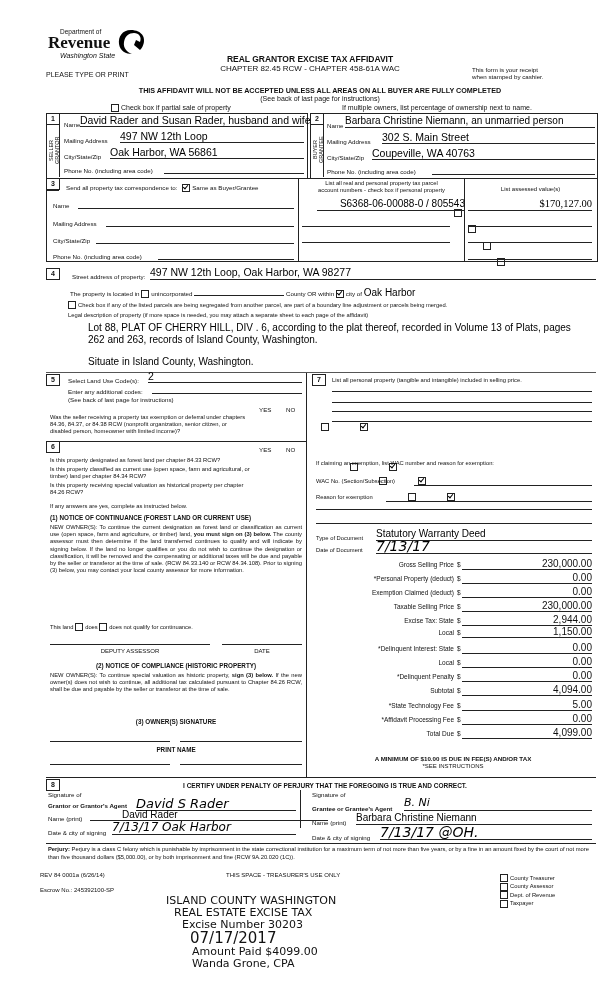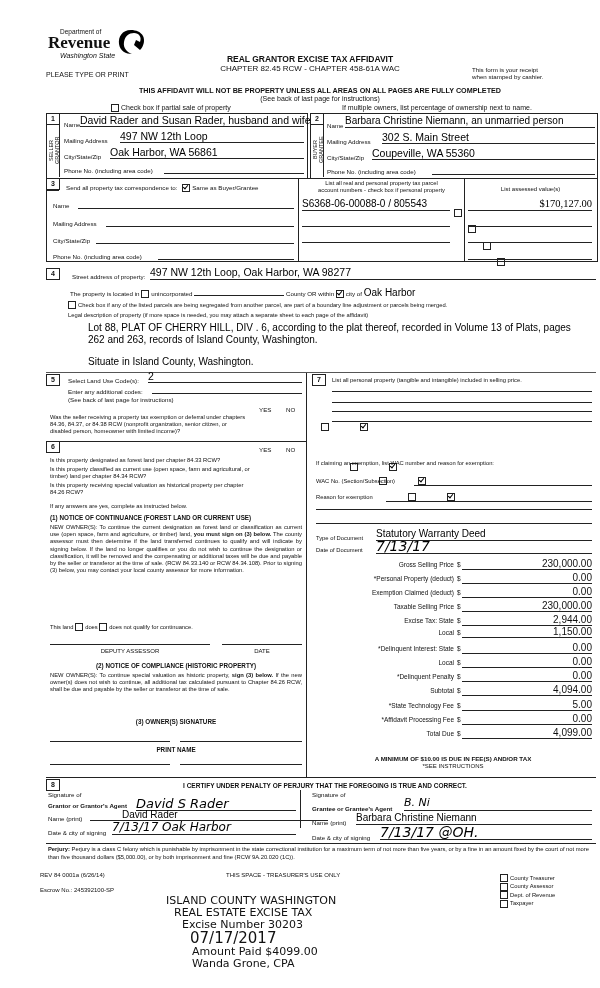--- a/index.html
+++ b/index.html
@@ -42,21 +42,21 @@
 <div class="abs sm" style="left:46px;top:71px;">PLEASE TYPE OR PRINT</div>
 
 <div class="abs center" style="left:200px;top:54px;width:220px;">
   <div class="bold" style="font-size:8.5px;">REAL GRANTOR EXCISE TAX AFFIDAVIT</div>
   <div style="font-size:8px;">CHAPTER 82.45 RCW - CHAPTER 458-61A WAC</div>
 </div>
 <div class="abs tiny" style="left:472px;top:66px;">
   <div>This form is your receipt</div>
   <div>when stamped by cashier.</div>
 </div>
-<div class="abs bold center" style="left:40px;top:86px;width:560px;font-size:7.2px;">THIS AFFIDAVIT WILL NOT BE PROPERTY UNLESS ALL AREAS ON ALL PAGES ARE FULLY COMPLETED</div>
+<div class="abs bold center" style="left:40px;top:86px;width:560px;font-size:7.2px;">THIS AFFIDAVIT WILL NOT BE ACCEPTED UNLESS ALL AREAS ON ALL BUYER ARE FULLY COMPLETED</div>
 <div class="abs center sm" style="left:40px;top:95px;width:560px;">(See back of last page for instructions)</div>
 <div class="abs sm" style="left:111px;top:104px;">
   <span class="cb"></span><span>Check box if partial sale of property</span>
 </div>
 <div class="abs sm" style="left:342px;top:104px;">If multiple owners, list percentage of ownership next to name.</div>
 
 
 <div class="box" style="left:46px;top:113px;width:260px;height:64px;"></div>
 <div class="box" style="left:310px;top:113px;width:286px;height:64px;"></div>
 <div class="num" style="left:46px;top:113px;">1</div>
@@ -75,21 +75,21 @@
 <div class="line fill" style="left:110px;top:146px;width:194px;height:12px;">Oak Harbor, WA 56861</div>
 <div class="abs tiny" style="left:64px;top:167px;">Phone No. (including area code)</div>
 <div class="line fill" style="left:164px;top:163px;width:140px;height:10px;"></div>
 
 
 <div class="abs tiny" style="left:327px;top:122px;">Name</div>
 <div class="line fill" style="left:345px;top:115px;width:250px;height:12px;white-space:nowrap;font-size:10px;">Barbara Christine Niemann, an unmarried person</div>
 <div class="abs tiny" style="left:327px;top:138px;">Mailing Address</div>
 <div class="line fill" style="left:382px;top:131px;width:213px;height:12px;">302 S. Main Street</div>
 <div class="abs tiny" style="left:327px;top:154px;">City/State/Zip</div>
-<div class="line fill" style="left:372px;top:147px;width:223px;height:12px;">Coupeville, WA 55360</div>
+<div class="line fill" style="left:372px;top:147px;width:223px;height:12px;">Coupeville, WA 40763</div>
 <div class="abs tiny" style="left:327px;top:168px;">Phone No. (including area code)</div>
 <div class="line fill" style="left:432px;top:164px;width:163px;height:10px;"></div>
 
 
 <div class="box" style="left:46px;top:178px;width:550px;height:82px;"></div>
 <div class="num" style="left:46px;top:178px;">3</div>
 <div class="abs" style="left:59px;top:178px;height:12px;border-left:1px solid #222;"></div>
 <div class="abs" style="left:46px;top:190px;width:13px;border-bottom:1px solid #222;"></div>
 <div class="abs" style="left:298px;top:178px;height:84px;border-left:1px solid #222;"></div>
 <div class="abs" style="left:464px;top:178px;height:84px;border-left:1px solid #222;"></div>
@@ -106,21 +106,21 @@
 <div class="abs tiny" style="left:53px;top:202px;">Name</div>
 <div class="line" style="left:78px;top:200px;width:216px;height:8px;"></div>
 <div class="abs tiny" style="left:53px;top:220px;">Mailing Address</div>
 <div class="line" style="left:106px;top:218px;width:188px;height:8px;"></div>
 <div class="abs tiny" style="left:53px;top:237px;">City/State/Zip</div>
 <div class="line" style="left:96px;top:235px;width:198px;height:8px;"></div>
 <div class="abs tiny" style="left:53px;top:253px;">Phone No. (including area code)</div>
 <div class="line" style="left:158px;top:251px;width:136px;height:8px;"></div>
 
 
-<div class="line fill" style="left:302px;top:198px;width:148px;height:12px;font-size:10px;">S6368-06-00088-0 / 805543</div>
+<div class="line fill" style="left:317px;top:198px;width:148px;height:12px;font-size:10px;text-align:right;">S6368-06-00088-0 / 805543</div>
 <span class="abs cb" style="left:454px;top:203px;"></span>
 <div class="line fill right" style="left:468px;top:198px;width:124px;height:12px;">$170,127.00</div>
 <div class="line" style="left:302px;top:216px;width:148px;height:10px;"></div>
 <span class="abs cb" style="left:454px;top:219px;"></span>
 <div class="line" style="left:468px;top:216px;width:124px;height:10px;"></div>
 <div class="line" style="left:302px;top:232px;width:148px;height:10px;"></div>
 <span class="abs cb" style="left:454px;top:236px;"></span>
 <div class="line" style="left:468px;top:232px;width:124px;height:10px;"></div>
 <span class="abs cb" style="left:454px;top:252px;"></span>
 <div class="line" style="left:468px;top:249px;width:124px;height:10px;"></div>

